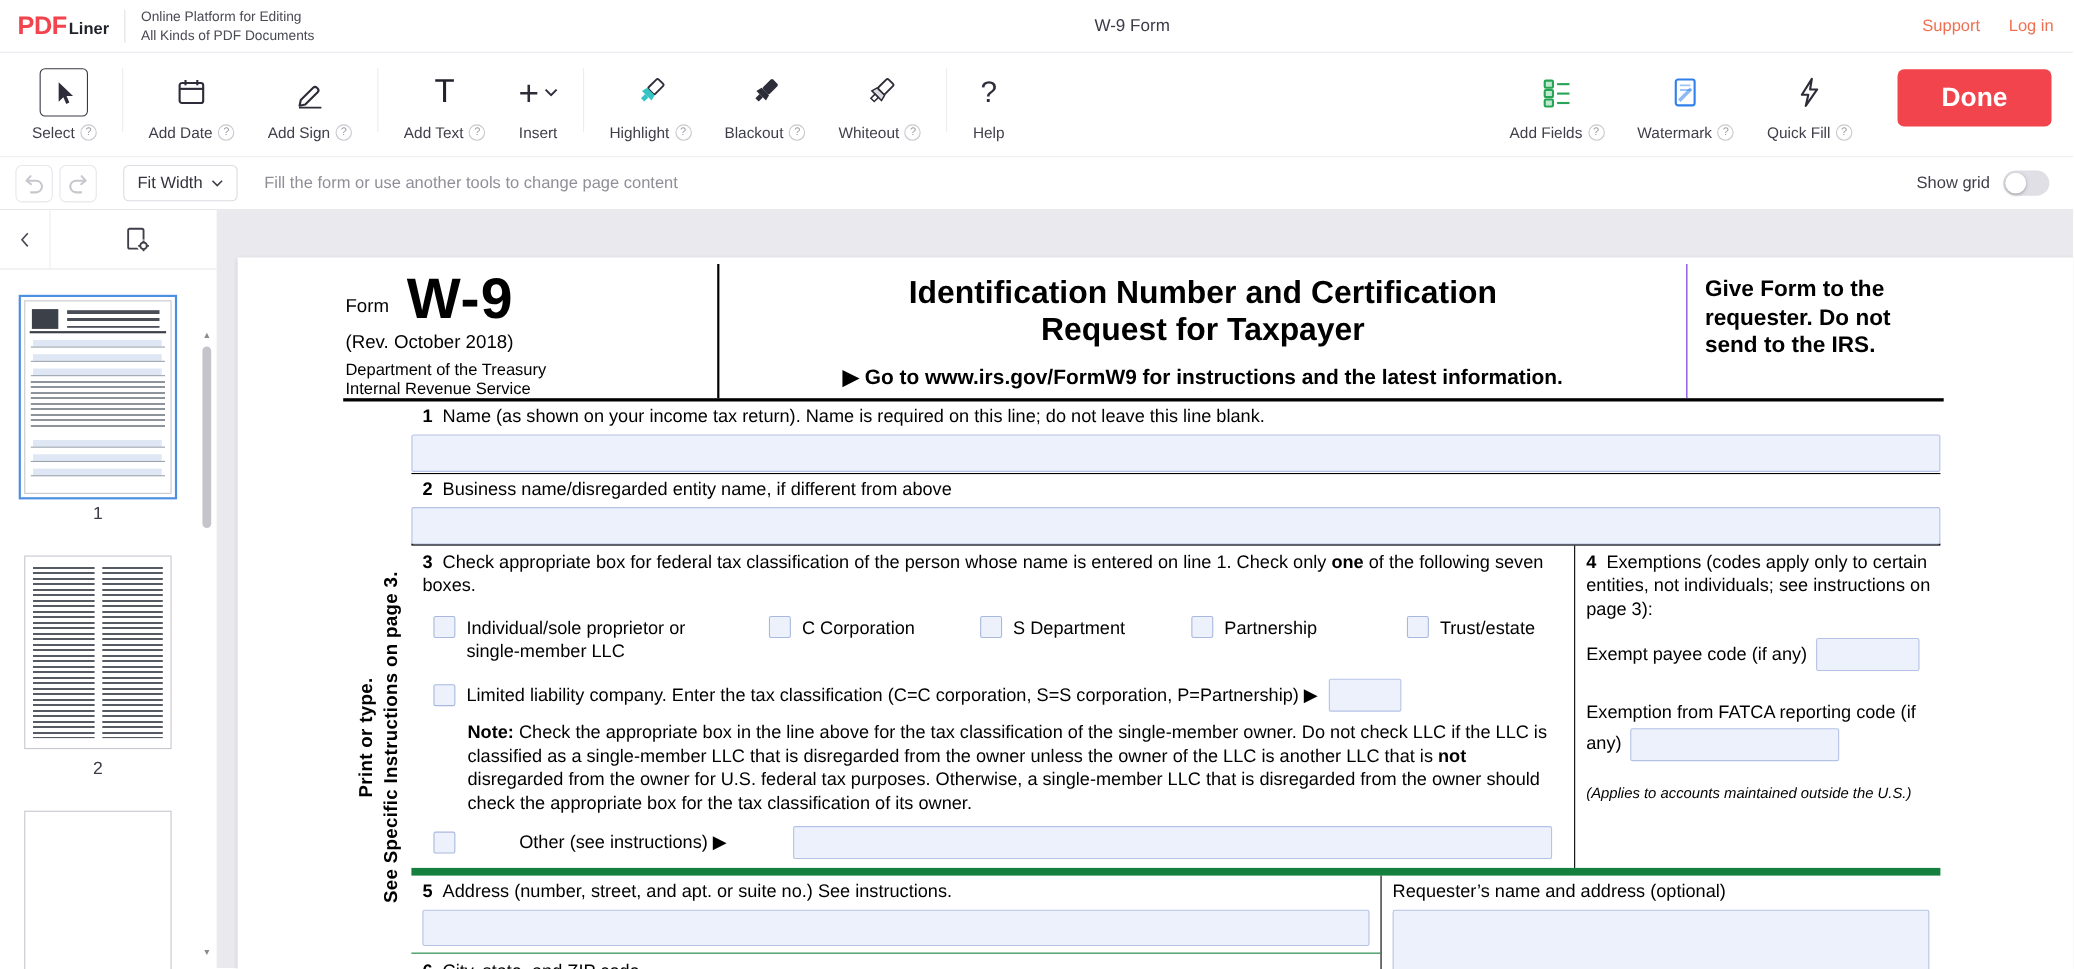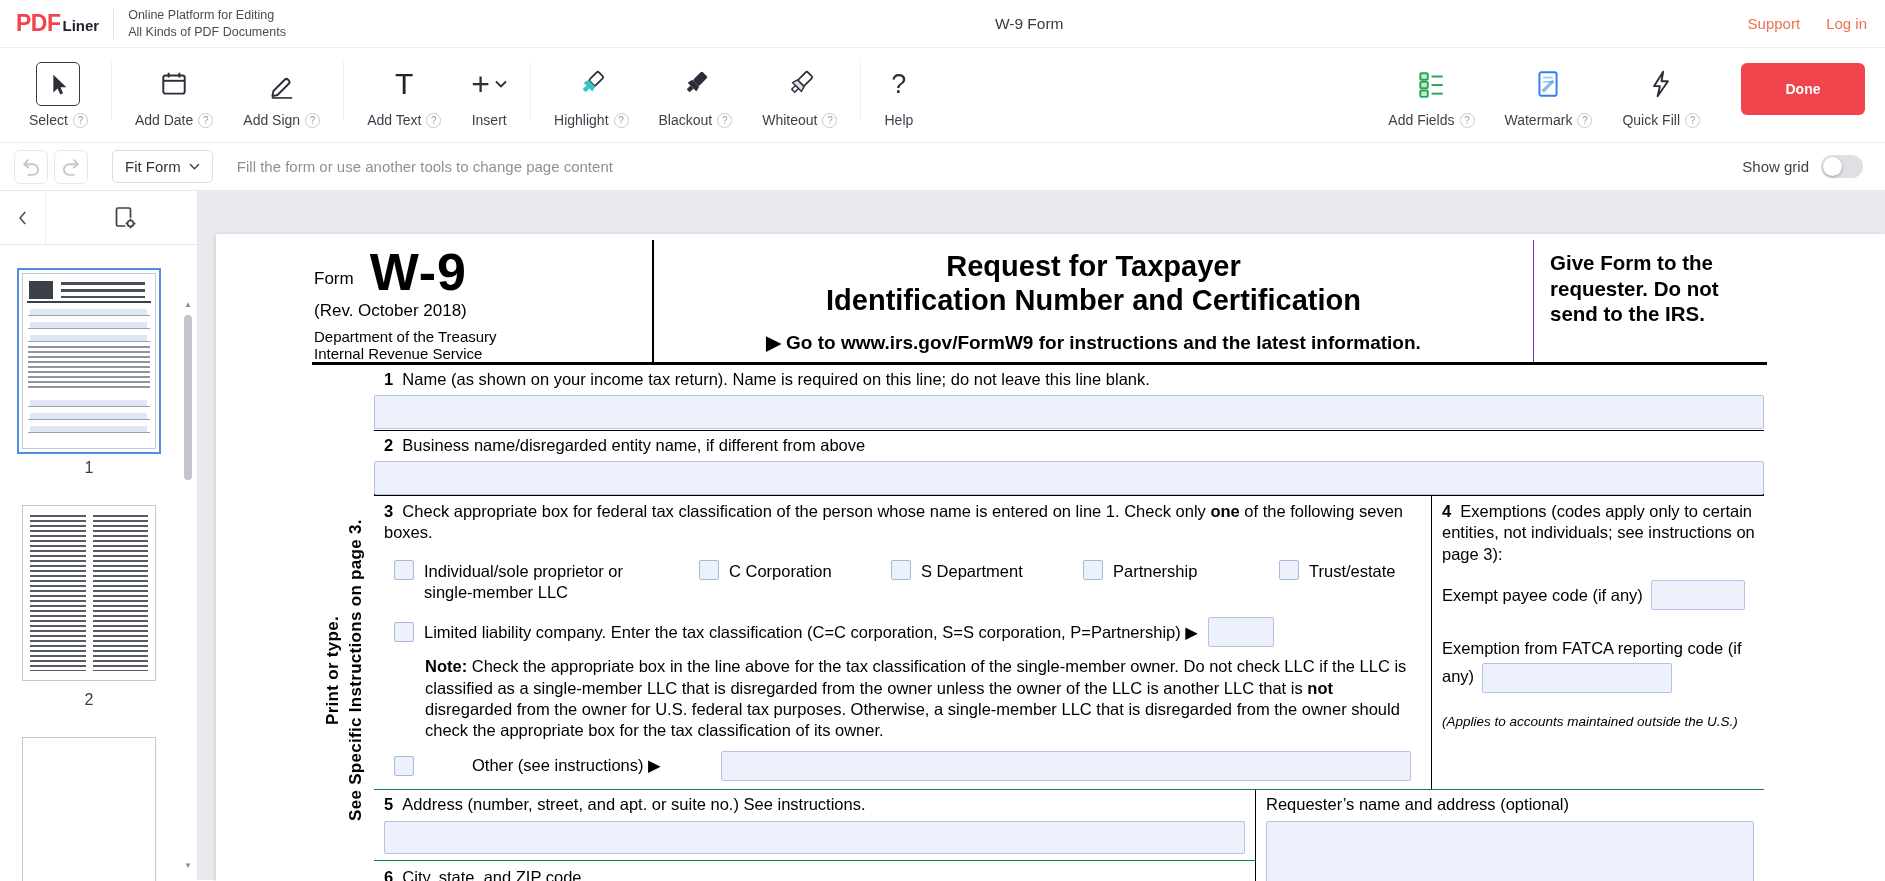--- a/index.html
+++ b/index.html
@@ -25,21 +25,21 @@
   .tool-icon { height:46px; display:flex; align-items:center; justify-content:center; }
   .tool-label { margin-top:5px; font-size:14px; color:#3f3f4a; display:flex; align-items:center; white-space:nowrap; }
   .qbadge { width:15px; height:15px; border-radius:50%; border:1px solid #c9c9cf; color:#9a9aa2; font-size:10px; display:inline-flex; align-items:center; justify-content:center; margin-left:5px; }
   .tool-sep { width:1px; height:58px; background:#ececf1; margin:14px 8px 0; }
   .select-box { width:44px; height:44px; border:1.5px solid #3a3a46; border-radius:5px; display:flex; align-items:center; justify-content:center; background:#fff; }
   .icon-T { font-size:30px; color:#22222e; font-weight:400; line-height:1; }
   .icon-q { font-size:27px; color:#2d2d3a; font-weight:400; line-height:1; }
   .insert-icon { display:flex; align-items:center; gap:5px; }
   .insert-icon .plus { font-size:32px; font-weight:300; color:#2d2d3a; line-height:1; }
   .toolbar-spacer { flex:1; }
-  .done-btn { margin:15px 6px 0 26px; width:124px; height:52px; background:#f2444d; color:#fff; border:none; border-radius:6px; font-size:14px; font-weight:600; font-family:"Liberation Sans",sans-serif; cursor:pointer; }
+  .done-btn { margin:15px 6px 0 26px; width:140px; height:52px; background:#f2444d; color:#fff; border:none; border-radius:6px; font-size:24px; font-weight:600; font-family:"Liberation Sans",sans-serif; cursor:pointer; }
 
   
   .subtoolbar { height:48px; display:flex; align-items:center; border-bottom:1px solid #e7e7ec; background:#fff; padding:0 14px; }
   .ur-btn { width:34px; height:34px; border:1px solid #e7e7ec; background:#fff; border-radius:6px; display:flex; align-items:center; justify-content:center; margin-right:6px; cursor:default; }
   .zoom-select { display:flex; align-items:center; gap:8px; border:1px solid #dcdce2; border-radius:5px; padding:7px 12px; margin-left:18px; font-size:15px; color:#33333e; cursor:pointer; }
   .hint { margin-left:24px; font-size:15px; color:#8f8f98; }
   .grid-area { margin-left:auto; display:flex; align-items:center; gap:12px; padding-right:8px; }
   .grid-label { font-size:15px; color:#3f3f49; }
   .toggle { width:42px; height:23px; border-radius:12px; background:#dfdfe5; position:relative; cursor:pointer; }
   .toggle .knob { position:absolute; left:2px; top:2px; width:19px; height:19px; border-radius:50%; background:#fff; box-shadow:0 1px 3px rgba(0,0,0,.3); }
@@ -97,21 +97,21 @@
   .fbody { margin-left:62px; width:1390px; }
   .flabel { font-size:16.5px; line-height:1.3; }
   .finput { background:#edf1fc; border:1px solid #b5c2e6; border-radius:2px; height:34px; cursor:text; }
   .cbox { width:20px; height:20px; background:#edf1fc; border:1px solid #a9b8dd; border-radius:2px; flex:none; cursor:pointer; }
 
   .frow1 { height:66px; border-bottom:1px solid #000; }
   .frow2 { height:65px; border-bottom:2px solid #000; }
   .frow1 .flabel, .frow2 .flabel { padding:4px 0 0 10px; }
   .frow1 .finput, .frow2 .finput { margin-top:5px; width:100%; }
 
-  .sec34 { display:flex; min-height:288px; border-bottom:1px solid #15803d; }
+  .sec34 { display:flex; min-height:288px; border-bottom:7px solid #15803d; }
   .sec3 { flex:1; border-right:1.5px solid #000; padding:5px 14px 8px 10px; }
   .cb-row { display:flex; align-items:flex-start; margin-top:16px; margin-left:10px; }
   .cb-item { display:flex; align-items:flex-start; }
   .cb-item .cb-text { margin:1px 0 0 10px; font-size:16.5px; line-height:1.25; }
   .cb-item.w1 { width:305px; } .cb-item.w1 .cb-text { max-width:235px; }
   .cb-item.w2 { width:192px; } .cb-item.w3 { width:192px; } .cb-item.w4 { width:196px; }
   .llc-row { display:flex; align-items:center; margin-top:15px; margin-left:10px; }
   .llc-row .cb-text { margin-left:10px; font-size:16.5px; }
   .llc-input { width:66px; height:30px; margin-left:10px; }
   .note { margin:9px 0 0 41px; font-size:16.5px; line-height:1.3; }
@@ -354,21 +354,21 @@
           <path d="M5 9 H14 a5.8 5.8 0 1 1 0 11.6 H9"></path>
         </svg>
     </div>
     <div class="ur-btn">
       <svg width="22" height="22" viewBox="0 0 24 24" fill="none" stroke="#c6c6cd" stroke-width="2" stroke-linecap="round" stroke-linejoin="round" style="transform:scaleX(-1)">
           <path d="M8.5 4.5 L4.5 9 L9 12.5"></path>
           <path d="M5 9 H14 a5.8 5.8 0 1 1 0 11.6 H9"></path>
         </svg>
     </div>
     <div class="zoom-select">
-      <span>Fit Form</span>
+      <span>Fit Width</span>
       <svg width="11" height="7" viewBox="0 0 12 8" fill="none" stroke="#3f3f49" stroke-width="1.7">
           <polyline points="1,1.5 6,6.5 11,1.5"></polyline>
         </svg>
     </div>
     <div class="hint">Fill the form or use another tools to change page content</div>
     <div class="grid-area">
       <span class="grid-label">Show grid</span>
       <div class="toggle">
           <div class="knob"></div>
         </div>
@@ -447,22 +447,22 @@
               <div class="fh-form-row">
                 <span class="fh-form-word">Form</span>
                 <span class="fh-w9">W-9</span>
               </div>
               <div class="fh-rev">(Rev. October 2018)</div>
               <div class="fh-dept">Department of the Treasury</div>
               <div class="fh-irs">Internal Revenue Service</div>
             </div>
             <div class="fh-center">
               <div class="fh-title">
+                <div>Identification Number and Certification</div>
                 <div>Request for Taxpayer</div>
-                <div>Identification Number and Certification</div>
               </div>
               <div class="fh-goto">
                 <span>▶ Go to </span><span class="it">www.irs.gov/FormW9</span><span> for instructions and the latest information.</span>
               </div>
             </div>
             <div class="fh-right">Give Form to the requester. Do not send to the IRS.</div>
           </div>
 
           <div class="fbody">
 

